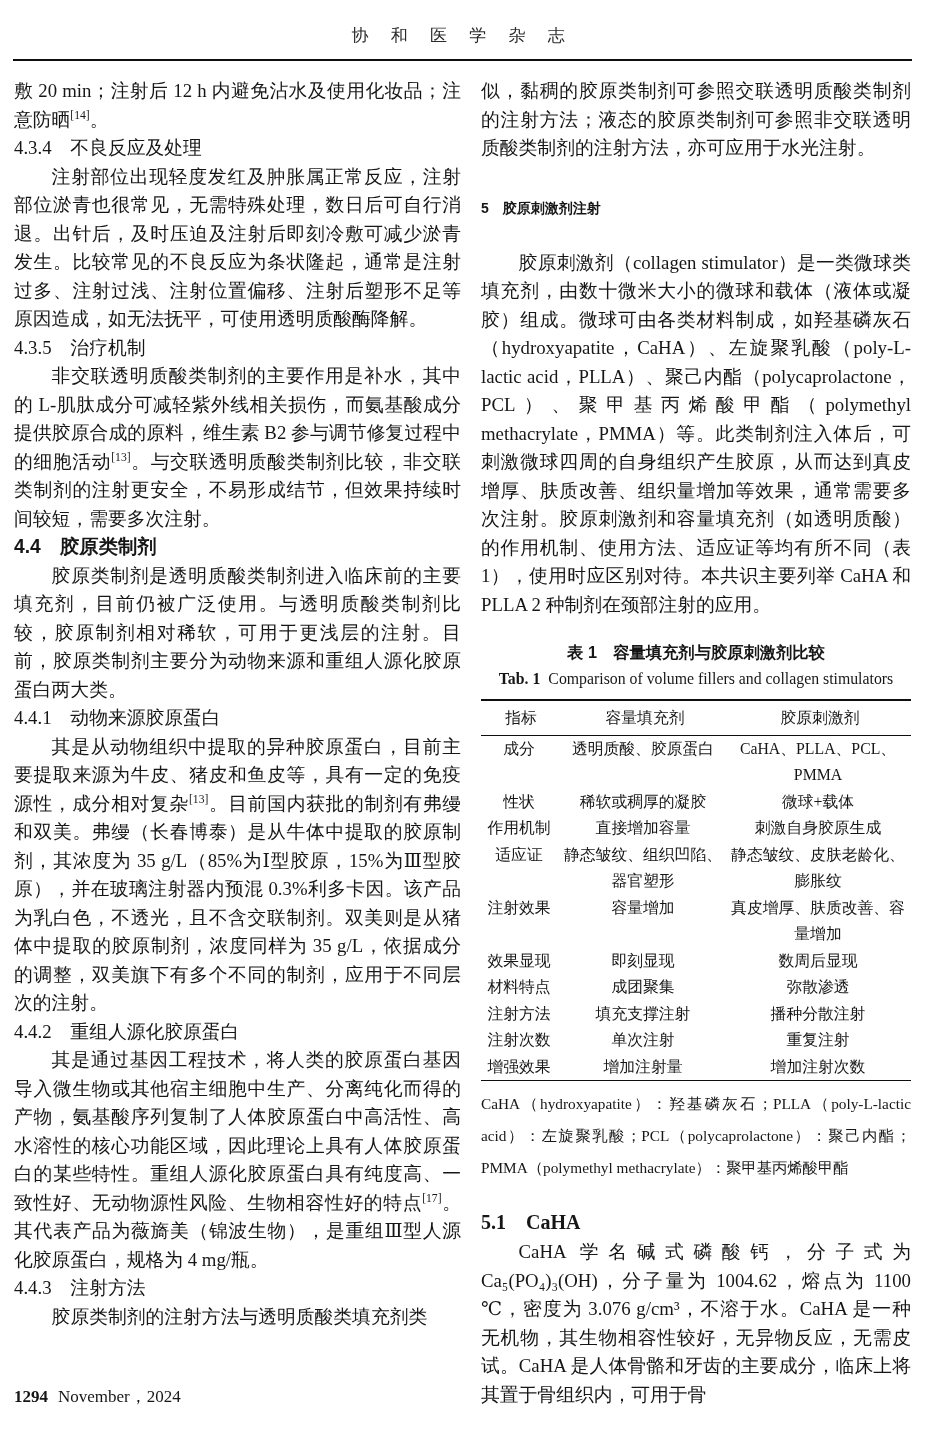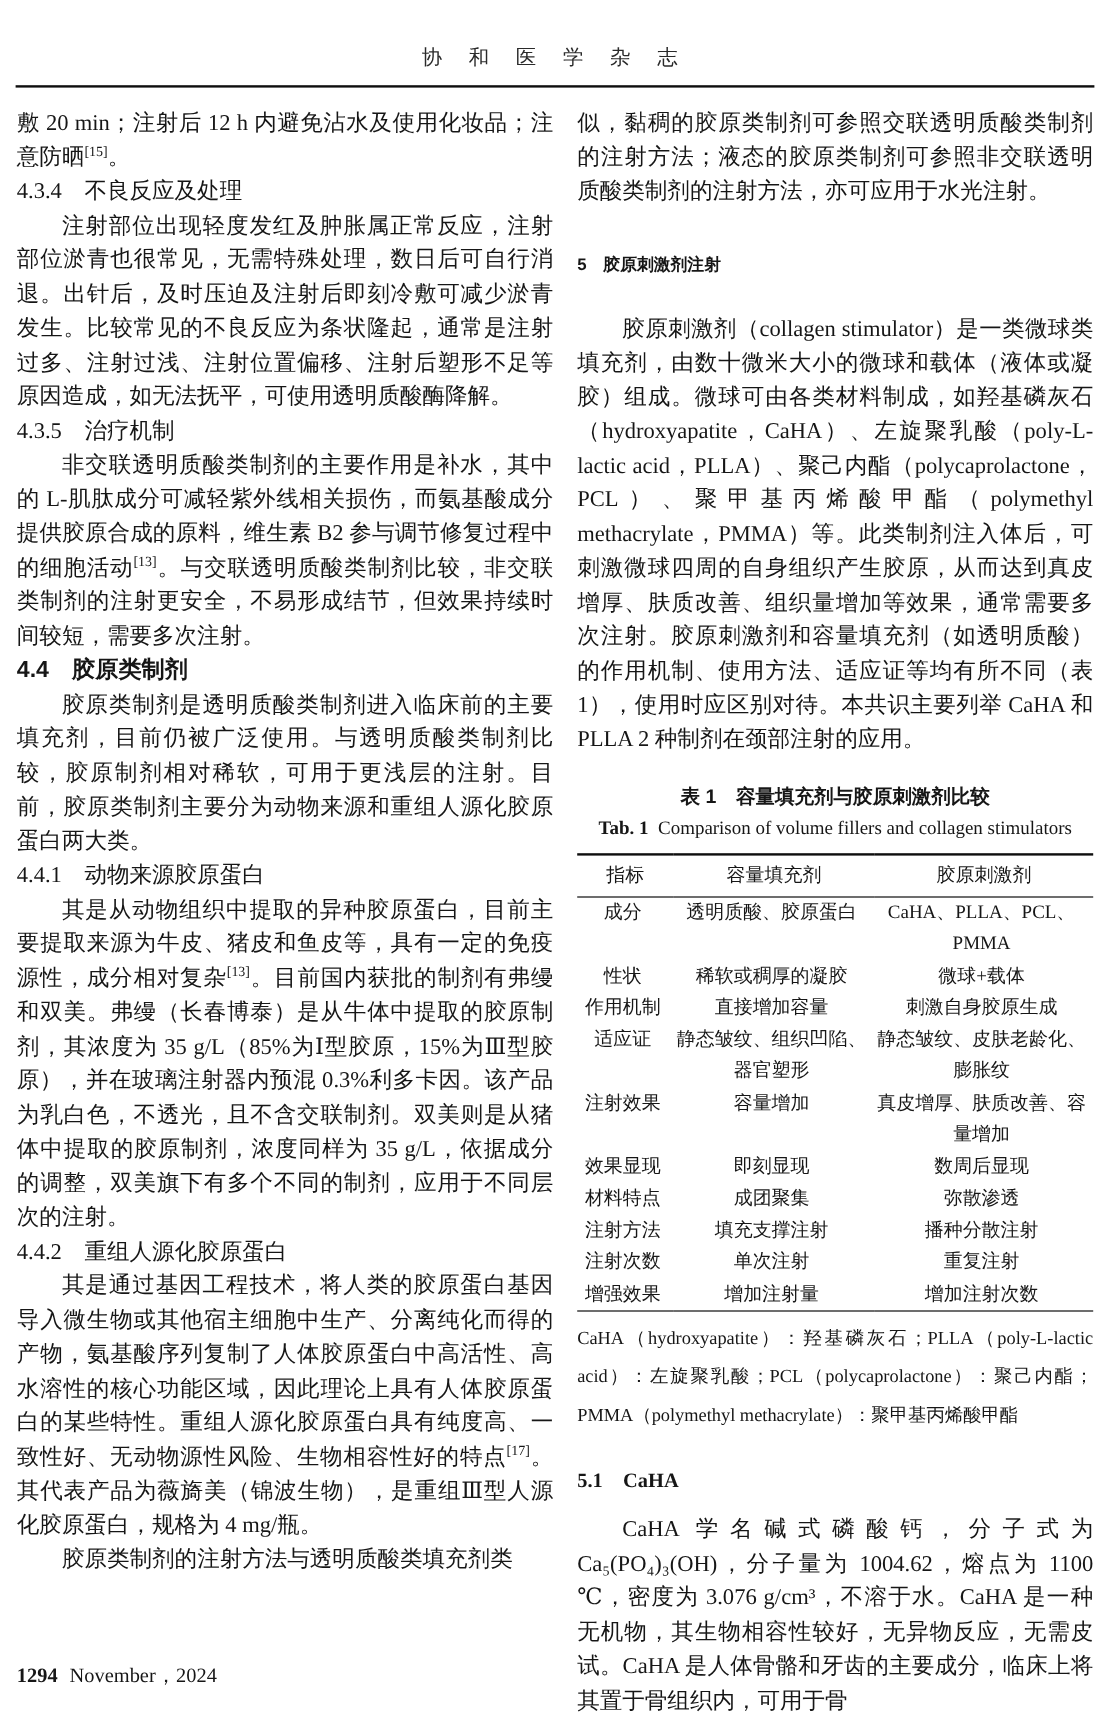--- a/index.html
+++ b/index.html
@@ -1,31 +1,31 @@
 <!DOCTYPE html>
 <html><head>
 <meta charset="utf-8">
 <style>
   html,body{margin:0;padding:0;background:#ffffff;}
   .page{position:relative;width:925px;height:1429px;background:#ffffff;color:#161616;
         font-family:"Liberation Serif","DejaVu Serif",serif;overflow:hidden;}
-  .running-head{padding-top:36px;text-align:center;font-size:17px;letter-spacing:9px;color:#2a2a2a;}
+  .running-head{padding-top:24px;text-align:center;font-size:17px;letter-spacing:9px;color:#2a2a2a;}
   .head-rule{border-top:2px solid #0e0e0e;margin:12px 13px 0 13px;height:0;}
   .columns{display:flex;gap:20px;padding:16px 14px 0 14px;}
   .col{font-size:18.8px;line-height:28.5px;text-align:justify;}
   .col-left{width:447px;}
   .col-right{width:430px;}
   p{margin:0;}
   .indent{text-indent:2em;}
   .h3{font-size:18.8px;line-height:28.5px;font-weight:400;margin:0;}
   .h2{font-size:19.3px;line-height:28.5px;font-weight:700;margin:0;
       font-family:"Liberation Sans","DejaVu Sans",sans-serif;}
   .h1{font-size:14px;line-height:28px;font-weight:700;margin:31px 0 27px 0;
       font-family:"Liberation Sans","DejaVu Sans",sans-serif;}
-  .h2-caha{font-size:17px;line-height:28px;font-weight:700;margin:24px 0 13px 0;}
+  .h2-caha{font-size:20px;line-height:28px;font-weight:700;margin:24px 0 2px 0;}
   sup{font-size:0.62em;line-height:0;vertical-align:super;}
   .tbl-title-cn{margin-top:21px;text-align:center;font-size:16.3px;font-weight:700;
       font-family:"Liberation Sans","DejaVu Sans",sans-serif;line-height:24px;}
   .tbl-title-en{margin:4px 0 9px 0;text-align:center;font-size:15.8px;line-height:22px;}
   .tbl-title-en .en-label{font-weight:700;margin-right:8px;}
   table.cmp{width:100%;border-collapse:collapse;border-top:2px solid #0e0e0e;border-bottom:1.8px solid #0e0e0e;
       font-size:15.8px;line-height:26.5px;}
   table.cmp thead th{font-weight:400;text-align:center;padding:4px 0 3px 0;border-bottom:1px solid #0e0e0e;}
   table.cmp td{vertical-align:top;padding:0 4px 0 0;text-align:center;}
   table.cmp td:first-child{white-space:nowrap;}
@@ -37,31 +37,32 @@
 <body>
 
 <div class="page">
 
   <div class="running-head">协 和 医 学 杂 志</div>
   <div class="head-rule"></div>
 
   <div class="columns">
 
     <div class="col col-left">
-      <p class="para">敷 20 min；注射后 12 h 内避免沾水及使用化妆品；注意防晒<sup>[15]</sup>。</p>
+      <p class="para">敷 20 min；注射后 12 h 内避免沾水及使用化妆品；注意防晒<sup>[14]</sup>。</p>
       <p class="h3">4.3.4　不良反应及处理</p>
       <p class="para indent">注射部位出现轻度发红及肿胀属正常反应，注射部位淤青也很常见，无需特殊处理，数日后可自行消退。出针后，及时压迫及注射后即刻冷敷可减少淤青发生。比较常见的不良反应为条状隆起，通常是注射过多、注射过浅、注射位置偏移、注射后塑形不足等原因造成，如无法抚平，可使用透明质酸酶降解。</p>
       <p class="h3">4.3.5　治疗机制</p>
       <p class="para indent">非交联透明质酸类制剂的主要作用是补水，其中的 L-肌肽成分可减轻紫外线相关损伤，而氨基酸成分提供胶原合成的原料，维生素 B2 参与调节修复过程中的细胞活动<sup>[13]</sup>。与交联透明质酸类制剂比较，非交联类制剂的注射更安全，不易形成结节，但效果持续时间较短，需要多次注射。</p>
       <p class="h2">4.4　胶原类制剂</p>
       <p class="para indent">胶原类制剂是透明质酸类制剂进入临床前的主要填充剂，目前仍被广泛使用。与透明质酸类制剂比较，胶原制剂相对稀软，可用于更浅层的注射。目前，胶原类制剂主要分为动物来源和重组人源化胶原蛋白两大类。</p>
       <p class="h3">4.4.1　动物来源胶原蛋白</p>
       <p class="para indent">其是从动物组织中提取的异种胶原蛋白，目前主要提取来源为牛皮、猪皮和鱼皮等，具有一定的免疫源性，成分相对复杂<sup>[13]</sup>。目前国内获批的制剂有弗缦和双美。弗缦（长春博泰）是从牛体中提取的胶原制剂，其浓度为 35 g/L（85%为Ⅰ型胶原，15%为Ⅲ型胶原），并在玻璃注射器内预混 0.3%利多卡因。该产品为乳白色，不透光，且不含交联制剂。双美则是从猪体中提取的胶原制剂，浓度同样为 35 g/L，依据成分的调整，双美旗下有多个不同的制剂，应用于不同层次的注射。</p>
       <p class="h3">4.4.2　重组人源化胶原蛋白</p>
       <p class="para indent">其是通过基因工程技术，将人类的胶原蛋白基因导入微生物或其他宿主细胞中生产、分离纯化而得的产物，氨基酸序列复制了人体胶原蛋白中高活性、高水溶性的核心功能区域，因此理论上具有人体胶原蛋白的某些特性。重组人源化胶原蛋白具有纯度高、一致性好、无动物源性风险、生物相容性好的特点<sup>[17]</sup>。其代表产品为薇旖美（锦波生物），是重组Ⅲ型人源化胶原蛋白，规格为 4 mg/瓶。</p>
+      <p class="h3">4.4.3　注射方法</p>
       <p class="para indent">胶原类制剂的注射方法与透明质酸类填充剂类</p>
     </div>
 
     <div class="col col-right">
       <p class="para">似，黏稠的胶原类制剂可参照交联透明质酸类制剂的注射方法；液态的胶原类制剂可参照非交联透明质酸类制剂的注射方法，亦可应用于水光注射。</p>
       <p class="h1">5　胶原刺激剂注射</p>
       <p class="para indent">胶原刺激剂（collagen stimulator）是一类微球类填充剂，由数十微米大小的微球和载体（液体或凝胶）组成。微球可由各类材料制成，如羟基磷灰石（hydroxyapatite，CaHA）、左旋聚乳酸（poly-L-lactic acid，PLLA）、聚己内酯（polycaprolactone，PCL）、聚甲基丙烯酸甲酯（polymethyl methacrylate，PMMA）等。此类制剂注入体后，可刺激微球四周的自身组织产生胶原，从而达到真皮增厚、肤质改善、组织量增加等效果，通常需要多次注射。胶原刺激剂和容量填充剂（如透明质酸）的作用机制、使用方法、适应证等均有所不同（表 1），使用时应区别对待。本共识主要列举 CaHA 和 PLLA 2 种制剂在颈部注射的应用。</p>
 
       <div class="tbl-title-cn">表 1　容量填充剂与胶原刺激剂比较</div>
       <div class="tbl-title-en">

